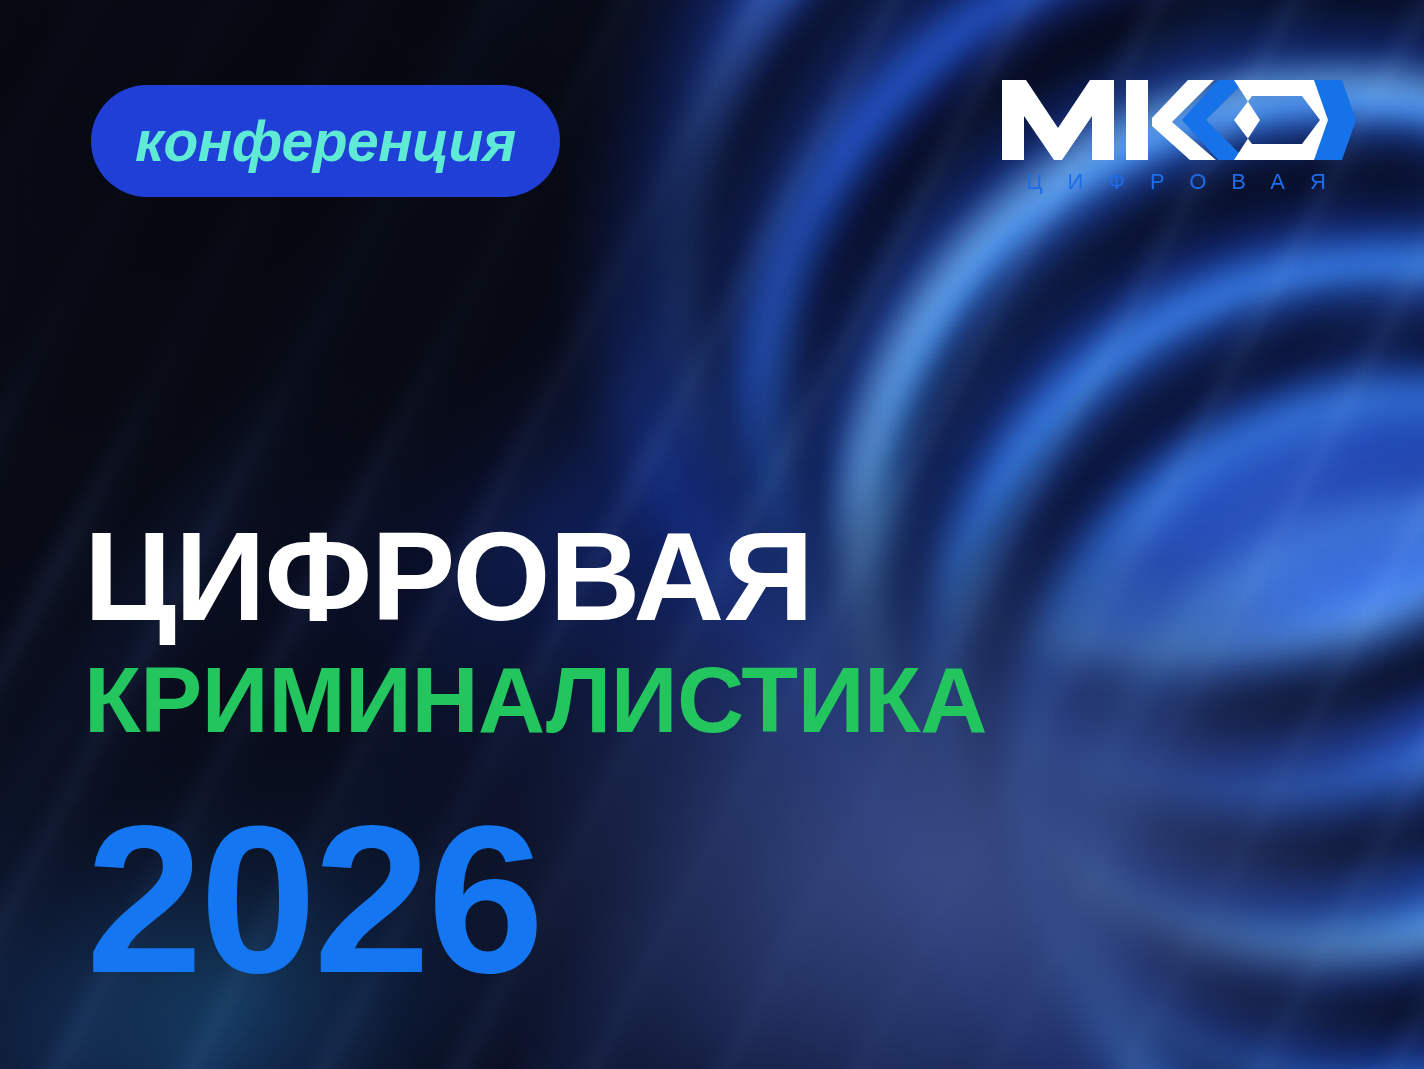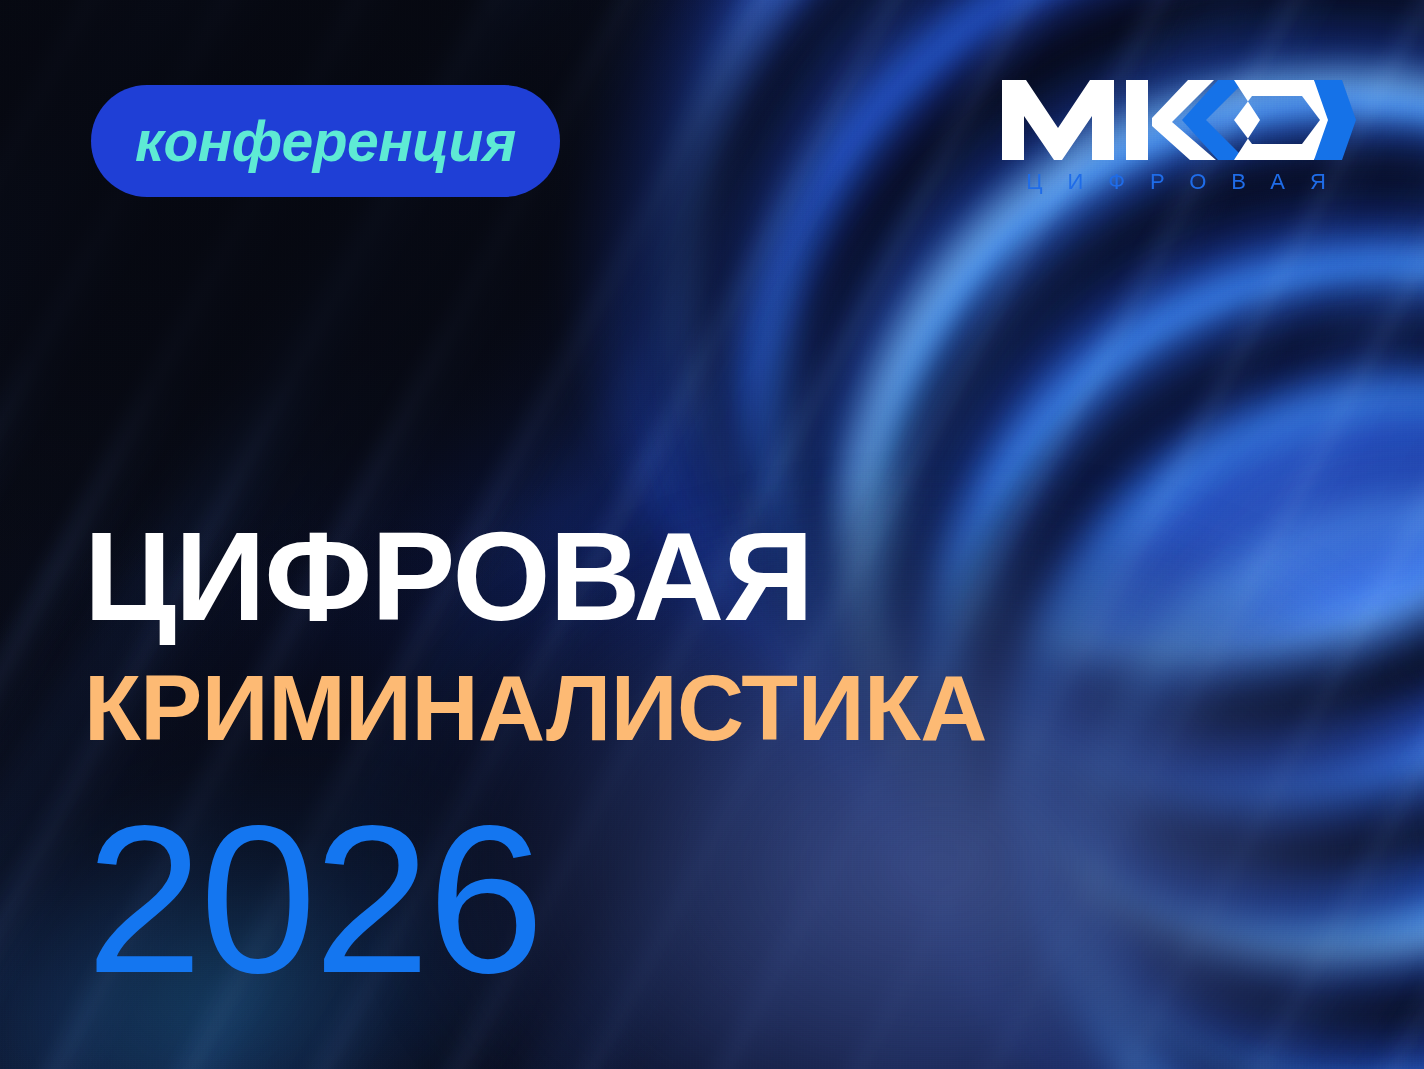--- a/index.html
+++ b/index.html
@@ -223,35 +223,35 @@
   }
   .h-line1 {
     color: #ffffff;
     font-size: 126px;
     font-weight: 700;
     letter-spacing: -1px;
     line-height: 1.0;
     white-space: nowrap;
   }
   .h-line2 {
-    color: #fdba74;
+    color: #22c55e;
     font-size: 93px;
     font-weight: 700;
     letter-spacing: -0.5px;
     line-height: 1.05;
-    margin-top: 20px;
+    margin-top: 12px;
     white-space: nowrap;
   }
   .year {
     position: absolute;
     left: 86px;
     top: 795px;
     color: #1476f0;
     font-size: 210px;
-    font-weight: 400;
+    font-weight: 700;
     letter-spacing: -3px;
     line-height: 1;
     white-space: nowrap;
   }
 </style>
 </head>
 <body>
 
 <div id="poster">
 

